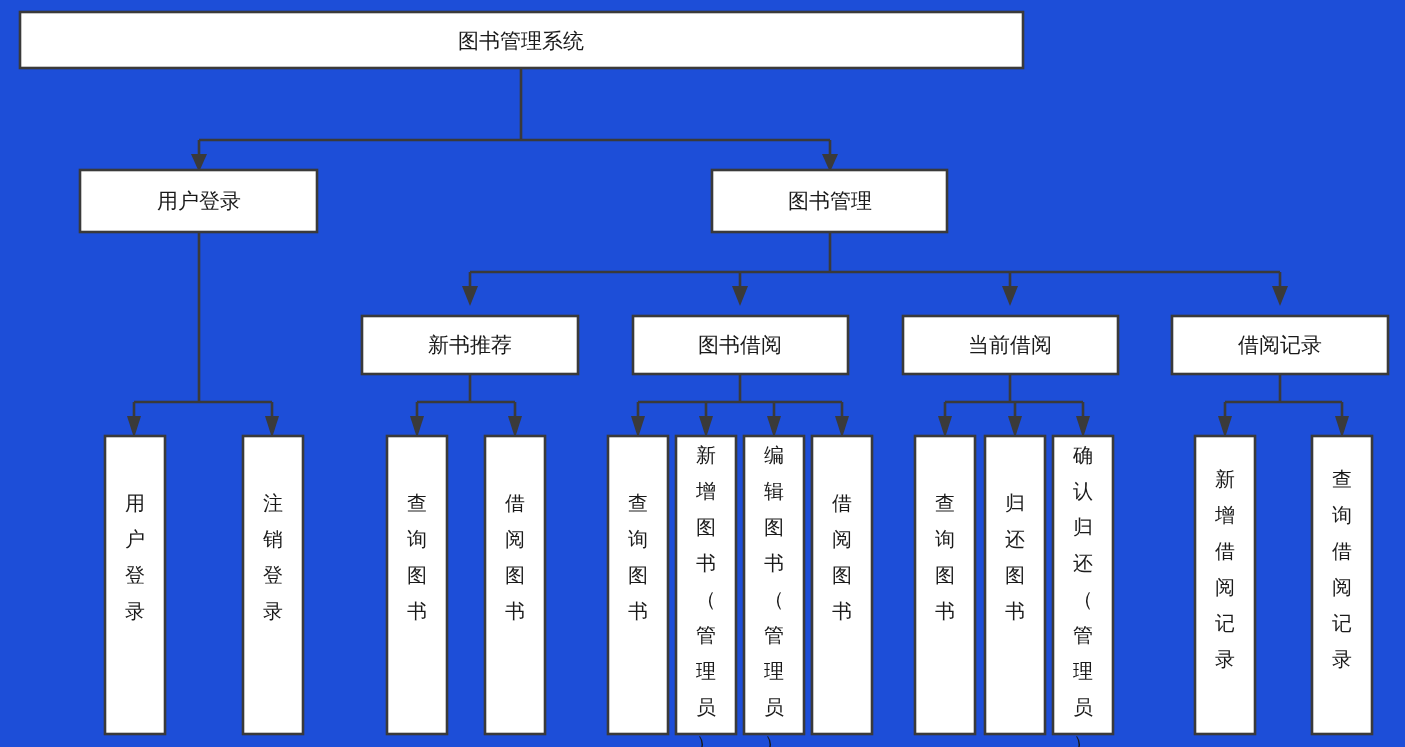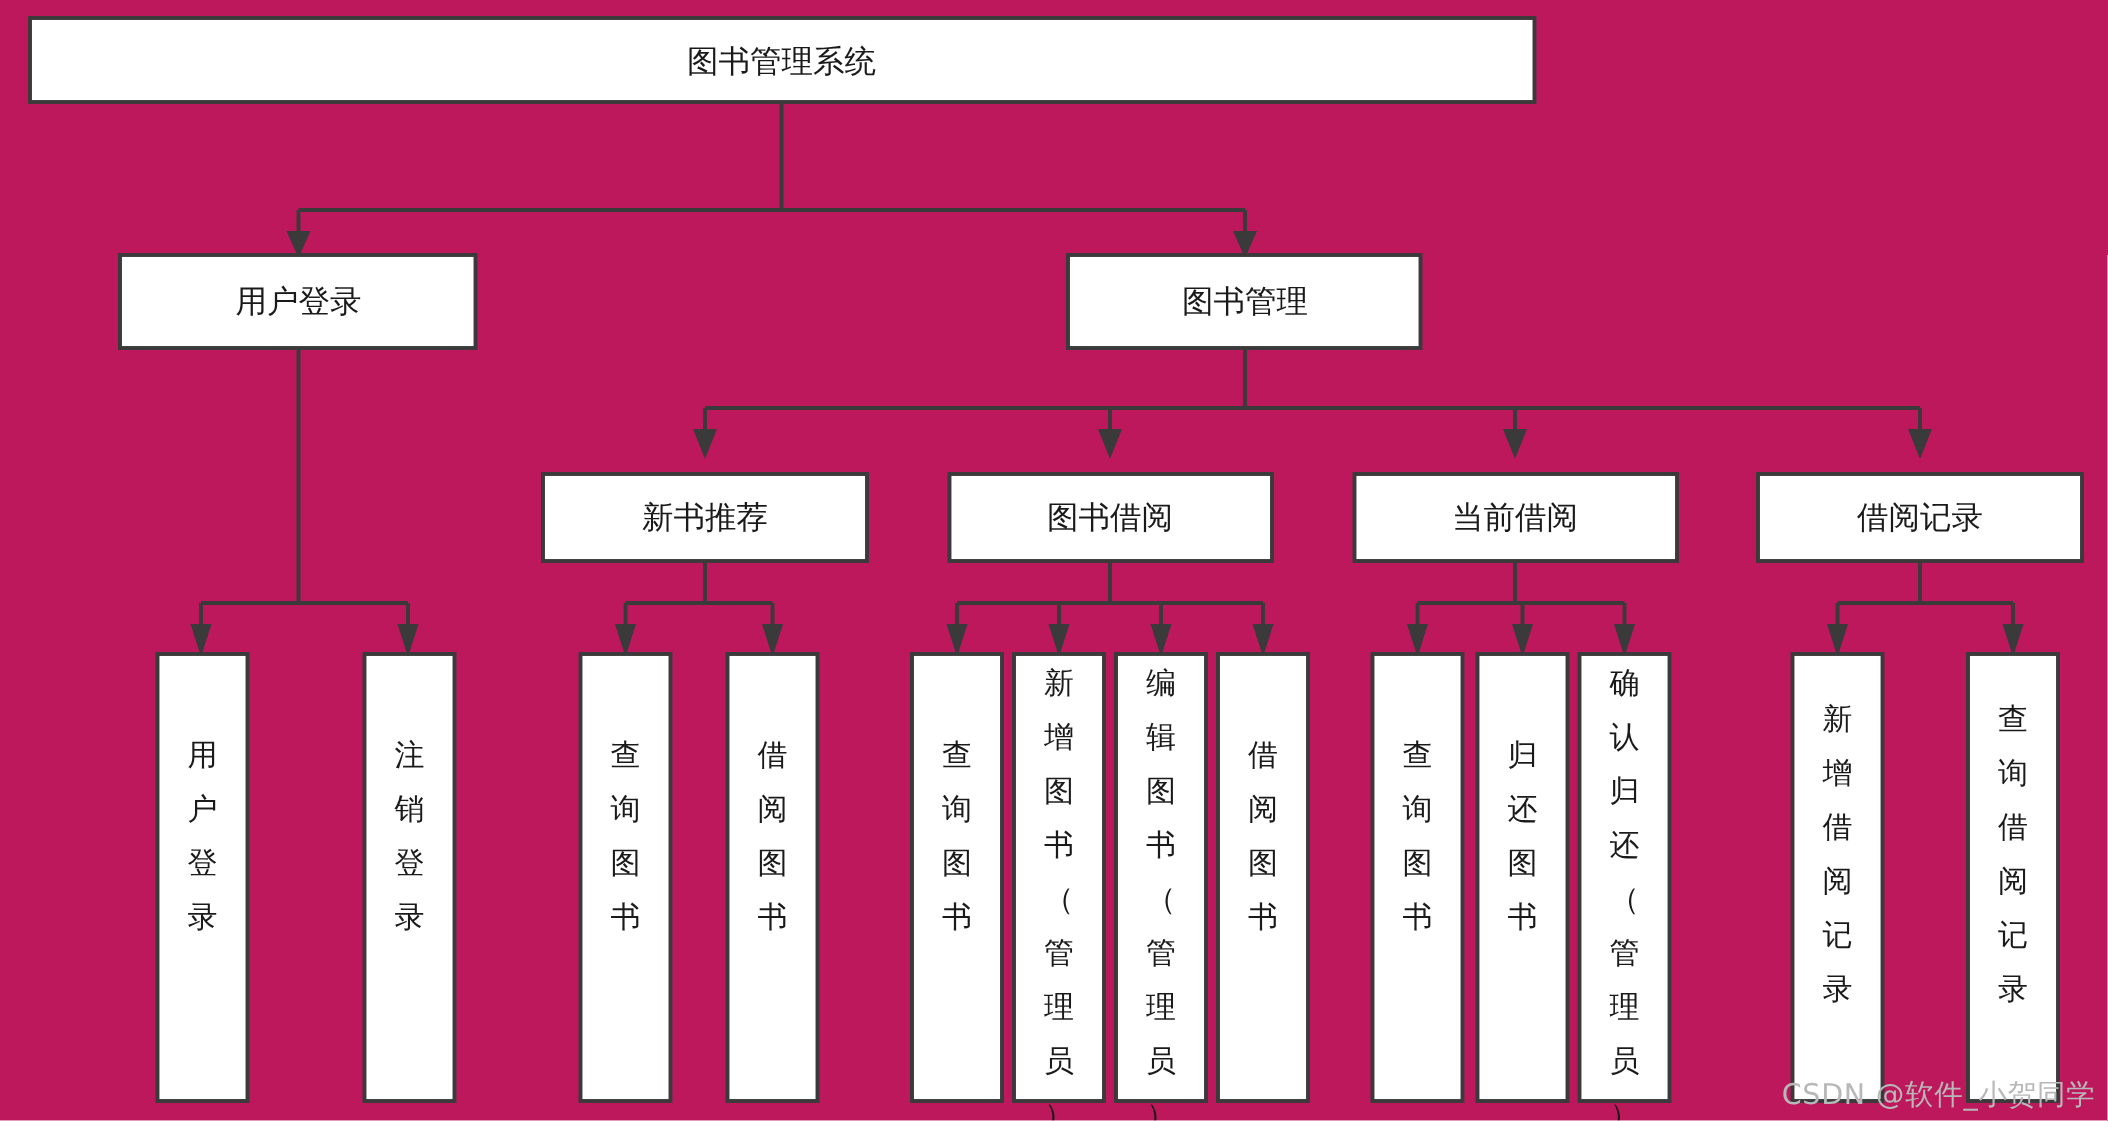--- a/index.html
+++ b/index.html
@@ -4,21 +4,21 @@
 <style>
   html, body {
     margin: 0;
     padding: 0;
     background: #ffffff;
   }
   #page {
     position: relative;
     width: 1405px;
     height: 747px;
-    background: #be185d;
+    background: #1d4ed8;
     font-family: "DejaVu Sans", "Liberation Sans", sans-serif;
     overflow: hidden;
   }
   #diagram {
     position: absolute;
     left: 0;
     top: 0;
     width: 1405px;
     height: 747px;
   }
@@ -208,14 +208,13 @@
     <g>
       <rect class="node-box" x="1195" y="436" width="60" height="298"></rect>
       <text class="leaf-label vtext" x="1225" y="486"><tspan x="1225" y="486">新</tspan><tspan x="1225" y="522">增</tspan><tspan x="1225" y="558">借</tspan><tspan x="1225" y="594">阅</tspan><tspan x="1225" y="630">记</tspan><tspan x="1225" y="666">录</tspan></text>
     </g>
     <g>
       <rect class="node-box" x="1312" y="436" width="60" height="298"></rect>
       <text class="leaf-label vtext" x="1342" y="486"><tspan x="1342" y="486">查</tspan><tspan x="1342" y="522">询</tspan><tspan x="1342" y="558">借</tspan><tspan x="1342" y="594">阅</tspan><tspan x="1342" y="630">记</tspan><tspan x="1342" y="666">录</tspan></text>
     </g>
   </svg>
 
-  <div class="watermark">CSDN @软件_小贺同学</div>
 </div>
 
 </body></html>

